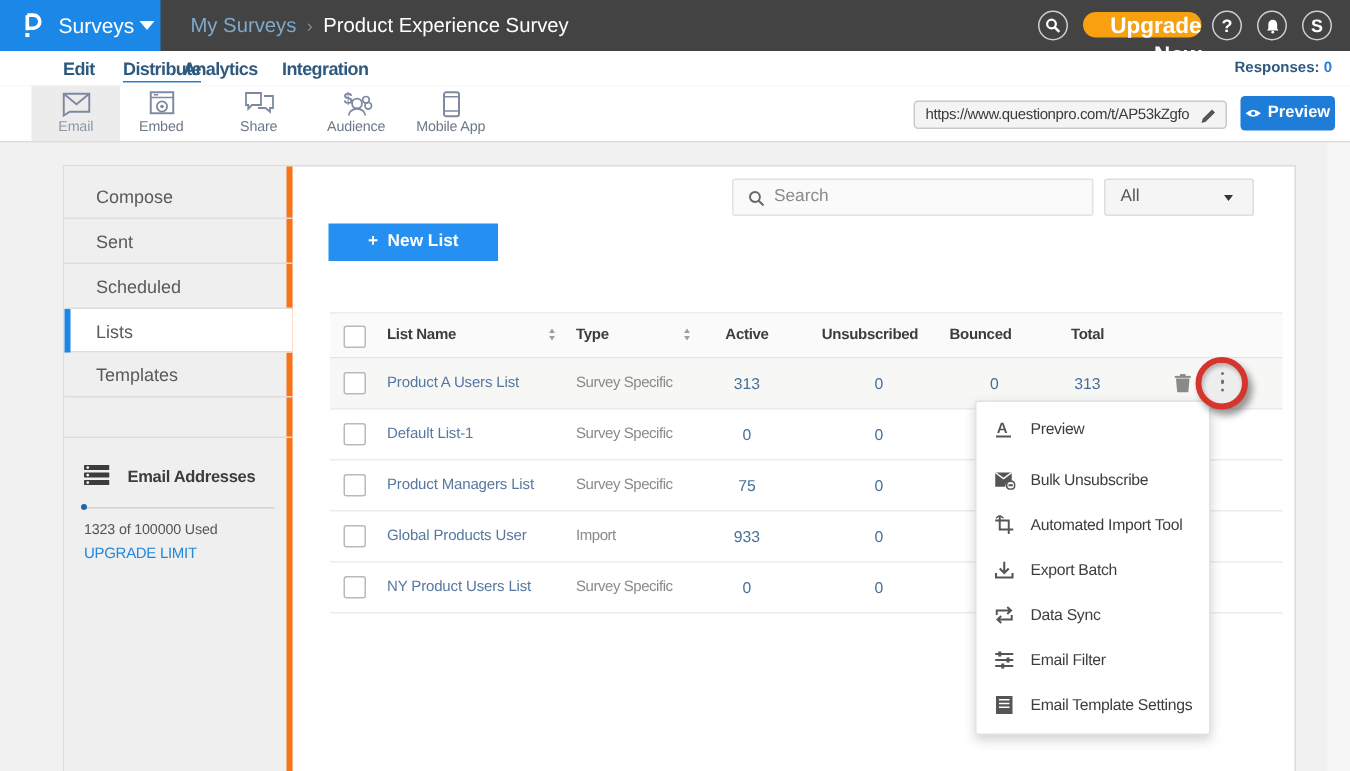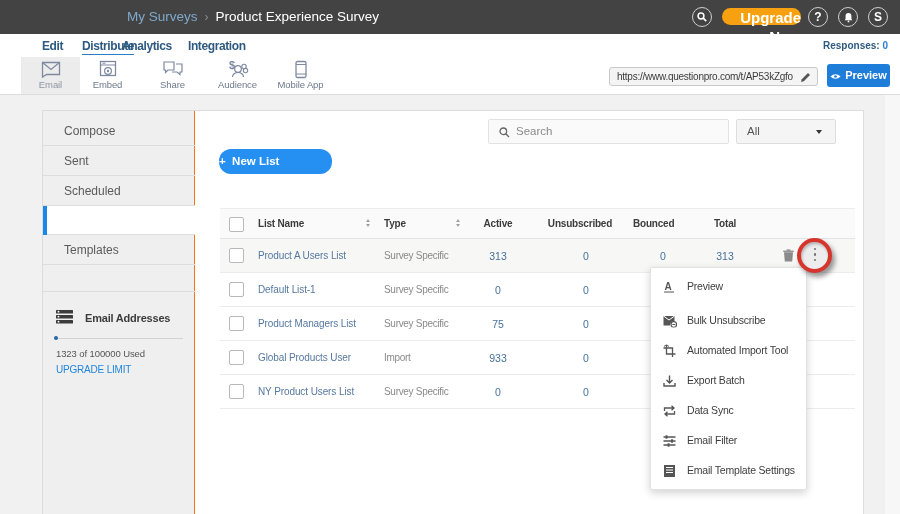--- a/index.html
+++ b/index.html
@@ -28,29 +28,29 @@
 .tcell { position:absolute; top:0; height:37px; text-align:center; }
 .tlabel { position:absolute; left:0; right:0; bottom:4px; font-size:9.5px; color:#6d7889; letter-spacing:-0.1px; }
 .ticon { position:absolute; left:50%; top:3px; transform:translateX(-50%); }
 #urlbox { position:absolute; left:609px; top:10px; width:209px; height:19px; background:#f4f4f4; border:1px solid #c9c9c9; border-radius:3px; font-size:10px; color:#3c3c3c; line-height:17px; padding-left:7px; letter-spacing:-0.25px; white-space:nowrap; overflow:hidden; }
 #prevbtn { position:absolute; left:827px; top:7px; width:63px; height:23px; background:#1f7dda; border-radius:3px; color:#fff; font-size:11.5px; font-weight:bold; text-align:center; line-height:23px; }
 
 
 #card { position:absolute; left:42px; top:110px; width:822px; height:404px; background:#fff; border:1px solid #dcdcdc; border-bottom:none; }
 
 
-#sidebar { position:absolute; left:0; top:0; width:152px; height:404px; background:#efefef; border-right:1px solid #f97316; }
+#sidebar { position:absolute; left:0; top:0; width:152px; height:404px; background:#efefef; border-right:4px solid #f97316; }
 .sitem { position:absolute; left:0; width:152px; height:30px; line-height:30px; padding-left:21px; font-size:12px; color:#5a5a5a; border-bottom:1px solid #ddd; }
 #sactive { position:absolute; left:0; top:95px; width:152px; height:29px; background:#fff; border-bottom:1px solid #ddd; }
 #sbar { position:absolute; left:0; top:95px; width:4px; height:29px; background:#1b87e6; }
 
 
 #searchbox { position:absolute; left:445px; top:8px; width:241px; height:25px; background:#fafafa; border:1px solid #e2e2e2; border-radius:2px; }
 #alldd { position:absolute; left:693px; top:8px; width:100px; height:25px; background:#f5f5f5; border:1px solid #ddd; border-radius:2px; font-size:11.5px; color:#555; line-height:23px; padding-left:10px; }
-#newlist { position:absolute; left:176px; top:38px; width:113px; height:25px; background:#2590f2; border-radius:12px; color:#fff; font-size:11.5px; font-weight:bold; text-align:left; line-height:25px; }
+#newlist { position:absolute; left:176px; top:38px; width:113px; height:25px; background:#2590f2; border-radius:0; color:#fff; font-size:11.5px; font-weight:bold; text-align:center; line-height:25px; }
 
 
 #tbl { position:absolute; left:177px; top:97px; width:635px; }
 .hrow { position:absolute; left:0; top:0; width:635px; height:31px; background:#fafafa; border-top:1px solid #ececec; border-bottom:1px solid #e4e4e4; font-size:10px; font-weight:bold; color:#3c3c3c; letter-spacing:-0.2px; }
 .trow { position:absolute; left:0; width:635px; height:34px; border-bottom:1px solid #ececec; }
 .cb { position:absolute; left:9px; width:15px; height:15px; border:1px solid #b9b9b9; border-radius:2px; background:#fff; }
 .lname { position:absolute; left:38px; font-size:10px; color:#56789f; letter-spacing:-0.1px; }
 .ltype { position:absolute; left:164px; font-size:10px; color:#8a8a8a; letter-spacing:-0.3px; }
 .num { position:absolute; font-size:10.5px; color:#46709a; text-align:center; width:60px; }
 
@@ -64,20 +64,28 @@
 #redc { position:absolute; left:797px; top:238px; width:35px; height:35px; border:4px solid #d5352c; border-radius:50%; box-shadow:3px 4px 5px rgba(0,0,0,0.4), inset 1px 2px 3px rgba(0,0,0,0.25); background:#ededed; }
 
 
 #scroll { position:absolute; left:885px; top:34px; width:15px; height:480px; background:#f7f7f7; }
 </style>
 </head>
 <body>
 <div id="scroll"></div>
 
 <div id="topbar">
+  <div id="logoblk">
+    <svg class="abs" style="left:15px;top:8px" width="13" height="18" viewBox="0 0 13 18">
+      <path d="M3.2 2.1 H7.2 A4.35 4.35 0 0 1 7.2 10.8 H3.2 V2.1 M3.2 10.8 V12.2" fill="none" stroke="#fff" stroke-width="2.4"></path>
+      <rect x="1.9" y="14" width="2.7" height="2.7" fill="#fff"></rect>
+    </svg>
+    <div id="surveys">Surveys</div>
+    <div id="caret1"></div>
+  </div>
   <div id="crumb"><span class="c1">My Surveys</span><span class="sep">›</span><span>Product Experience Survey</span></div>
   <div class="circ" style="left:692px;">
     <svg width="10" height="10" viewBox="0 0 10 10" style="margin-top:4px">
         <circle cx="4" cy="4" r="2.9" fill="none" stroke="#fff" stroke-width="1.5"></circle>
         <line x1="6.2" y1="6.2" x2="9.2" y2="9.2" stroke="#fff" stroke-width="1.7"></line>
       </svg>
   </div>
   <div id="upgbtn">Upgrade Now</div>
   <div class="circ" style="left:808px;">?</div>
   <div class="circ" style="left:838px;">
@@ -152,20 +160,21 @@
       </svg>Preview</div>
 </div>
 
 <div id="card">
   <div id="sidebar">
     <div id="sactive"></div>
     <div id="sbar"></div>
     <div class="sitem" style="top:5px;">Compose</div>
     <div class="sitem" style="top:35px;">Sent</div>
     <div class="sitem" style="top:65px;">Scheduled</div>
+    <div class="sitem" style="top:95px; border-bottom:none;">Lists</div>
     <div class="sitem" style="top:124px;">Templates</div>
     <div style="position:absolute; left:0; top:180px; width:152px; border-top:1px solid #ddd;"></div>
     <svg class="abs" style="left:13px; top:199px;" width="17" height="14" viewBox="0 0 17 14">
       <rect x="0" y="0" width="17" height="3.4" rx="0.5" fill="#3c3c3c"></rect>
       <rect x="0" y="5" width="17" height="3.4" rx="0.5" fill="#3c3c3c"></rect>
       <rect x="0" y="10" width="17" height="3.4" rx="0.5" fill="#3c3c3c"></rect>
       <circle cx="2.5" cy="1.7" r="0.9" fill="#fff"></circle>
         <circle cx="2.5" cy="6.7" r="0.9" fill="#fff"></circle>
         <circle cx="2.5" cy="11.7" r="0.9" fill="#fff"></circle>
     </svg>

